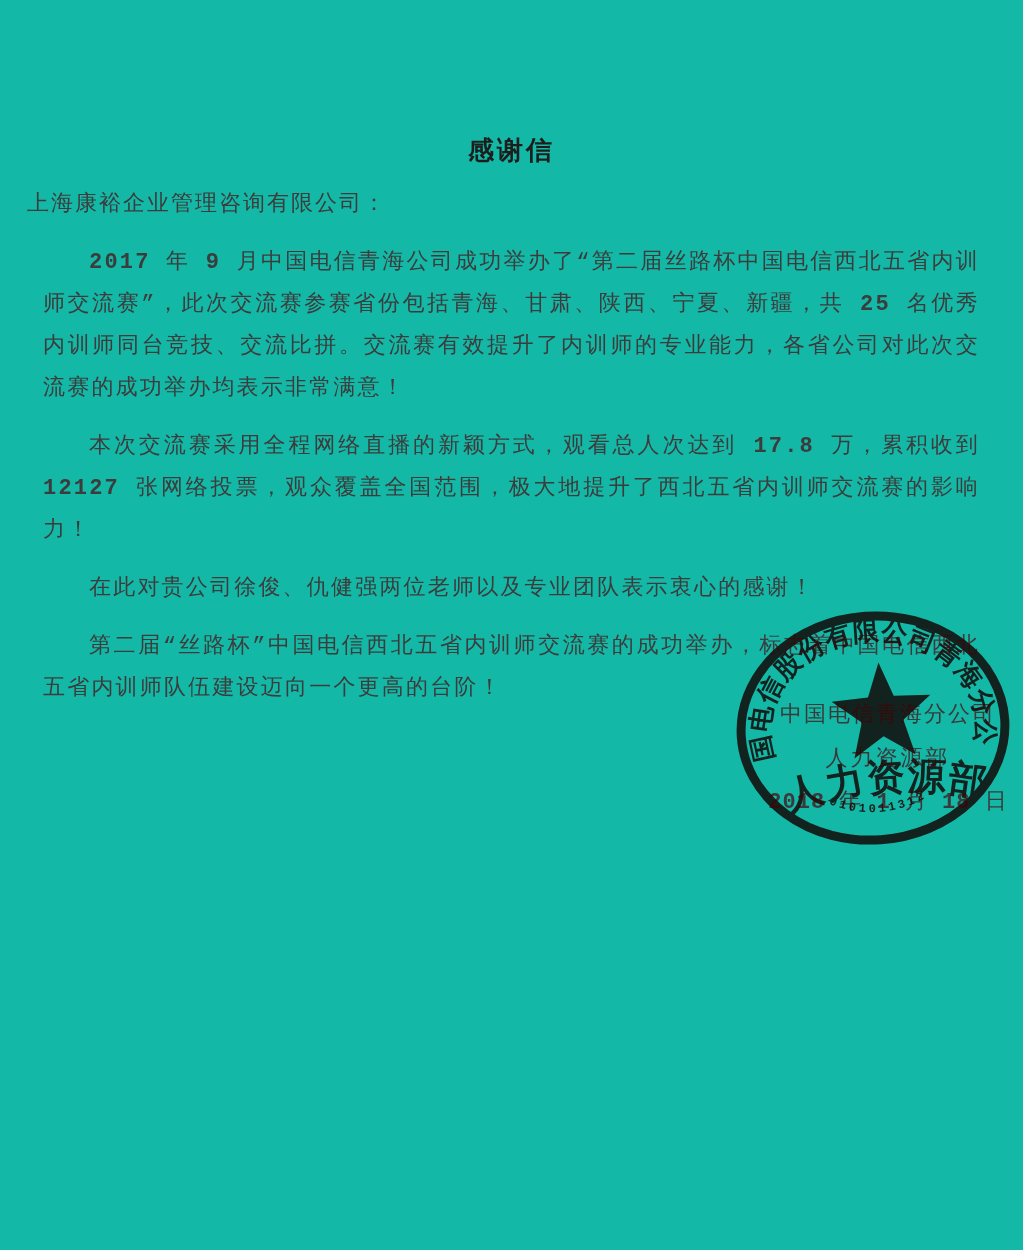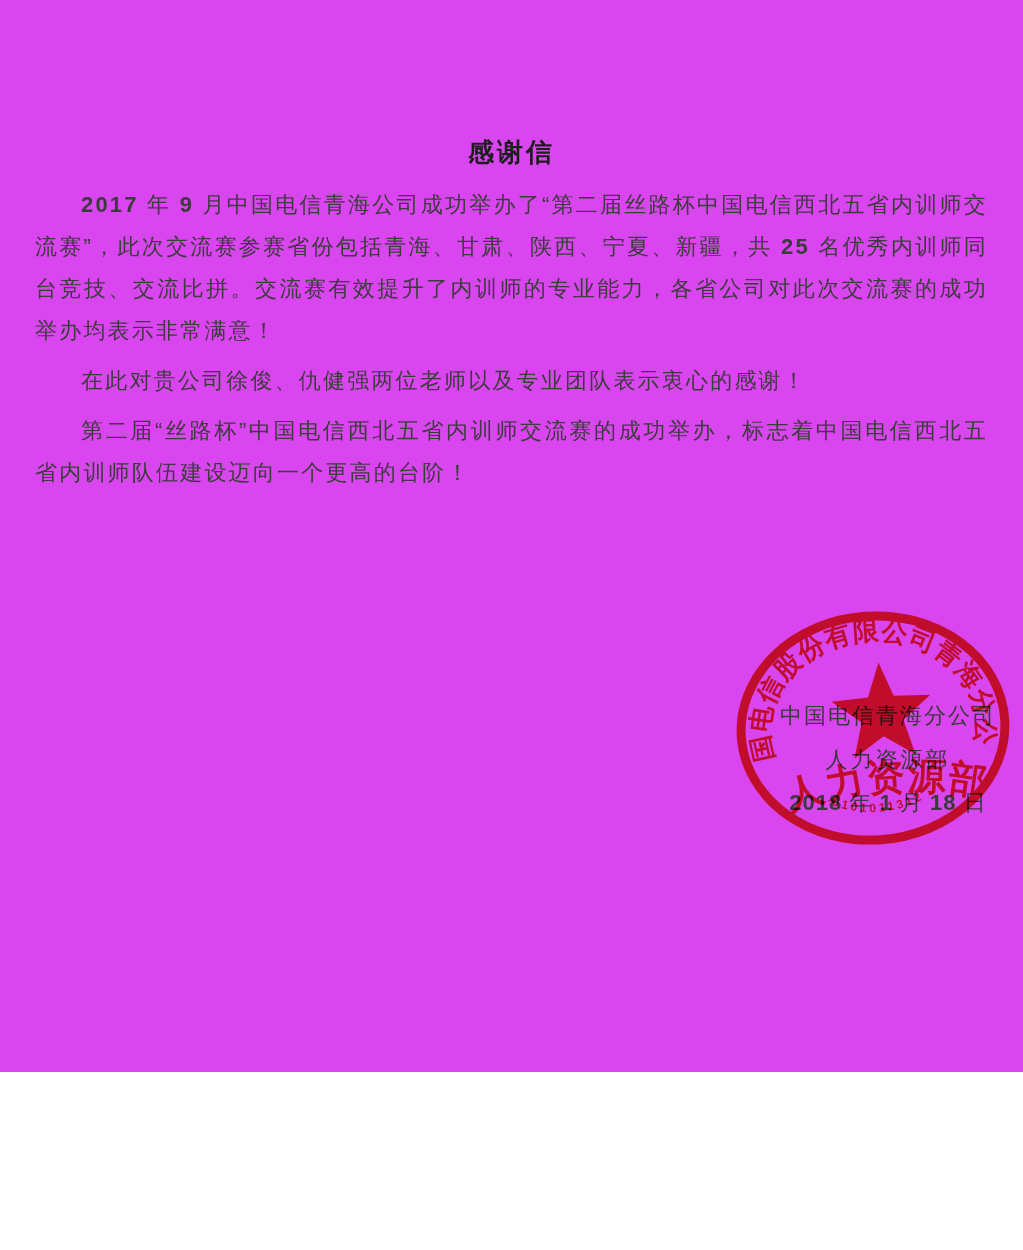--- a/index.html
+++ b/index.html
@@ -1,39 +1,39 @@
 <!DOCTYPE html>
 <html lang="zh"><head>
 <meta charset="utf-8">
 <style>
   html,body{margin:0;padding:0;background:#ffffff;}
   .page{
     position:relative;
-    width:1023px;height:1072px;
-    background:#d946ef;
+    width:1023px;height:1250px;
+    background:#14b8a6;
     overflow:hidden;
-    font-family:Liberation Sans, sans-serif;
+    font-family:Liberation Mono, monospace;
   }
   .content{
     position:absolute;left:27px;top:132px;width:969px;
     color:#3c3c3c;
   }
   .letter-title{
     margin:0 0 12px 0;
     text-align:center;
     font-size:26px;line-height:40px;
     font-weight:bold;color:#1d1d1d;
     letter-spacing:3px;
   }
   .salutation{
     font-size:22px;line-height:42px;
     letter-spacing:2px;
   }
   .body-p{
-    margin:8px;
+    margin:16px;
     font-size:22px;line-height:42px;
     letter-spacing:2.2px;
     text-align:justify;
     text-indent:46px;
   }
   .body-p b, .sig-date b{font-weight:bold;}
   .closing-cizhi{
     font-size:22px;line-height:42px;letter-spacing:2px;
     text-indent:36px;
   }
@@ -55,21 +55,23 @@
     mix-blend-mode:multiply;
     transform:rotate(-4deg);
   }
 </style>
 </head>
 <body>
 
 <div class="page">
   <div class="content">
     <h1 class="letter-title">感谢信</h1>
+    <div class="salutation">上海康裕企业管理咨询有限公司：</div>
     <p class="body-p"><b>2017</b> 年 <b>9</b> 月中国电信青海公司成功举办了“第二届丝路杯中国电信西北五省内训师交流赛”，此次交流赛参赛省份包括青海、甘肃、陕西、宁夏、新疆，共 <b>25</b> 名优秀内训师同台竞技、交流比拼。交流赛有效提升了内训师的专业能力，各省公司对此次交流赛的成功举办均表示非常满意！</p>
+    <p class="body-p">本次交流赛采用全程网络直播的新颖方式，观看总人次达到 <b>17.8</b> 万，累积收到 <b>12127</b> 张网络投票，观众覆盖全国范围，极大地提升了西北五省内训师交流赛的影响力！</p>
     <p class="body-p">在此对贵公司徐俊、仇健强两位老师以及专业团队表示衷心的感谢！</p>
     <p class="body-p">第二届“丝路杯”中国电信西北五省内训师交流赛的成功举办，标志着中国电信西北五省内训师队伍建设迈向一个更高的台阶！</p>
   </div>
 
   <div class="signature">
     <div class="sig-company">中国电信青海分公司</div>
     <div class="sig-dept">人力资源部</div>
     <div class="sig-date"><b>2018</b> 年 <b>1</b> 月 <b>18</b> 日</div>
   </div>
 

